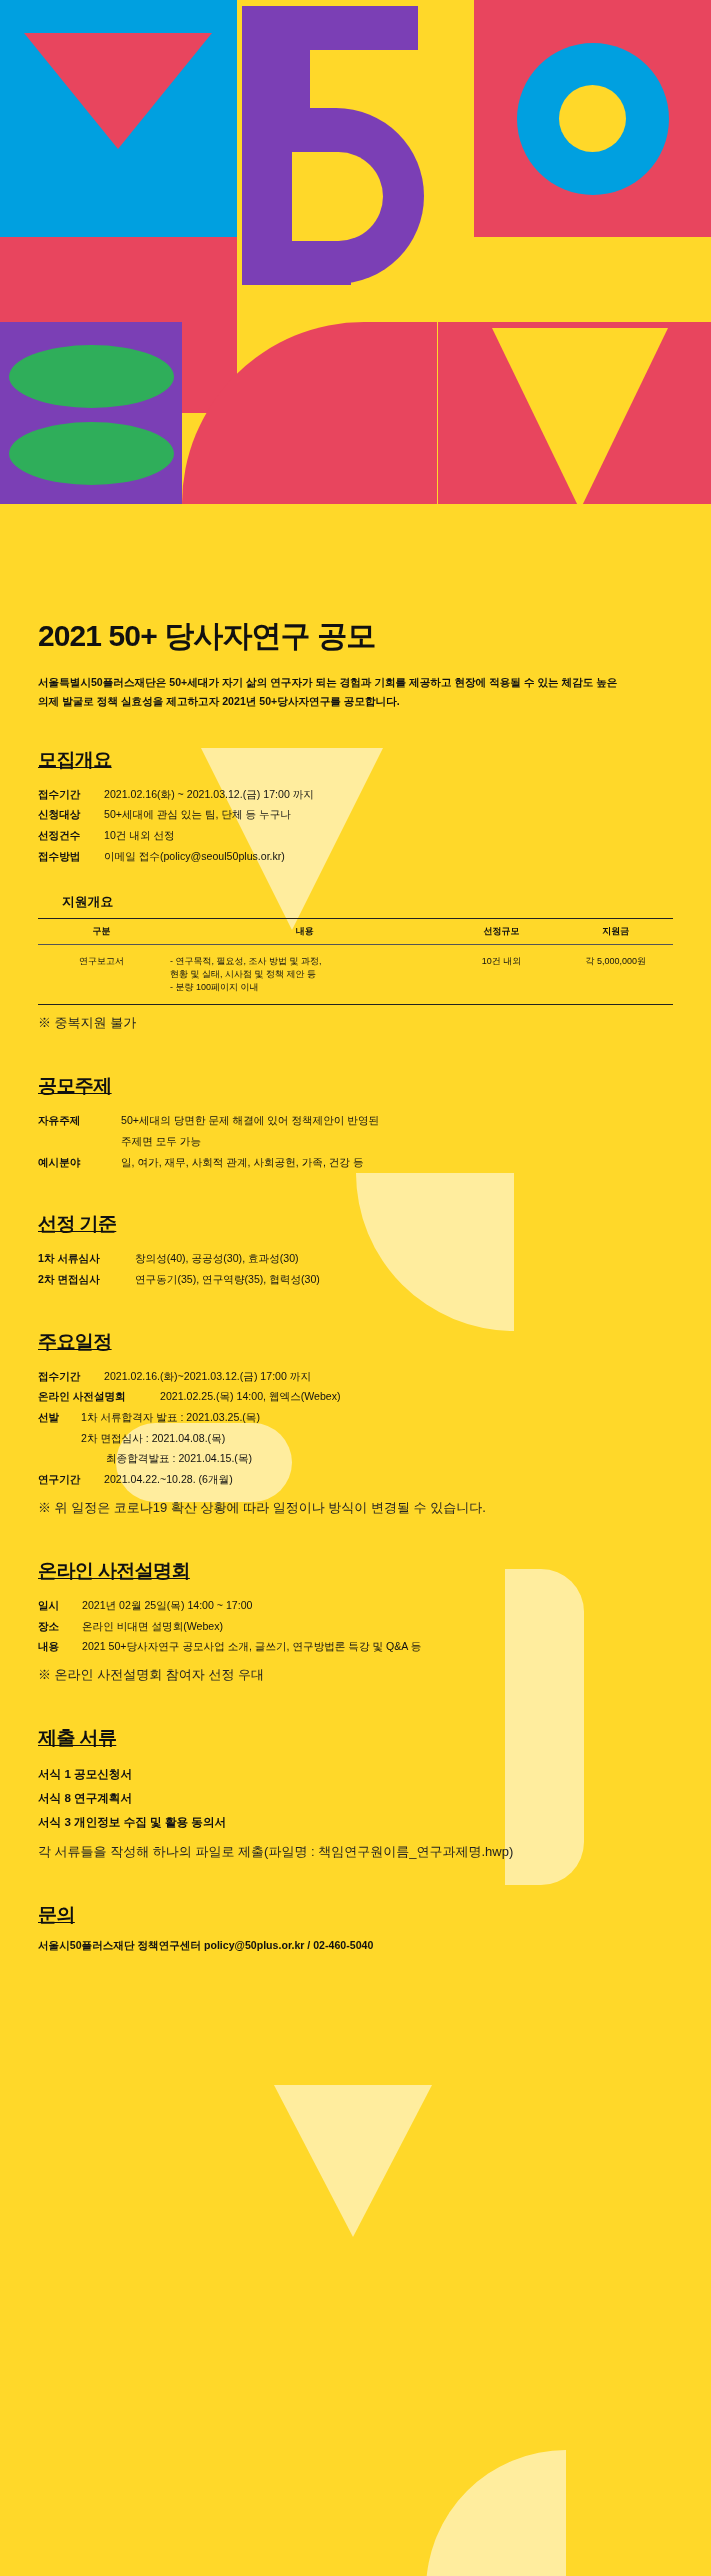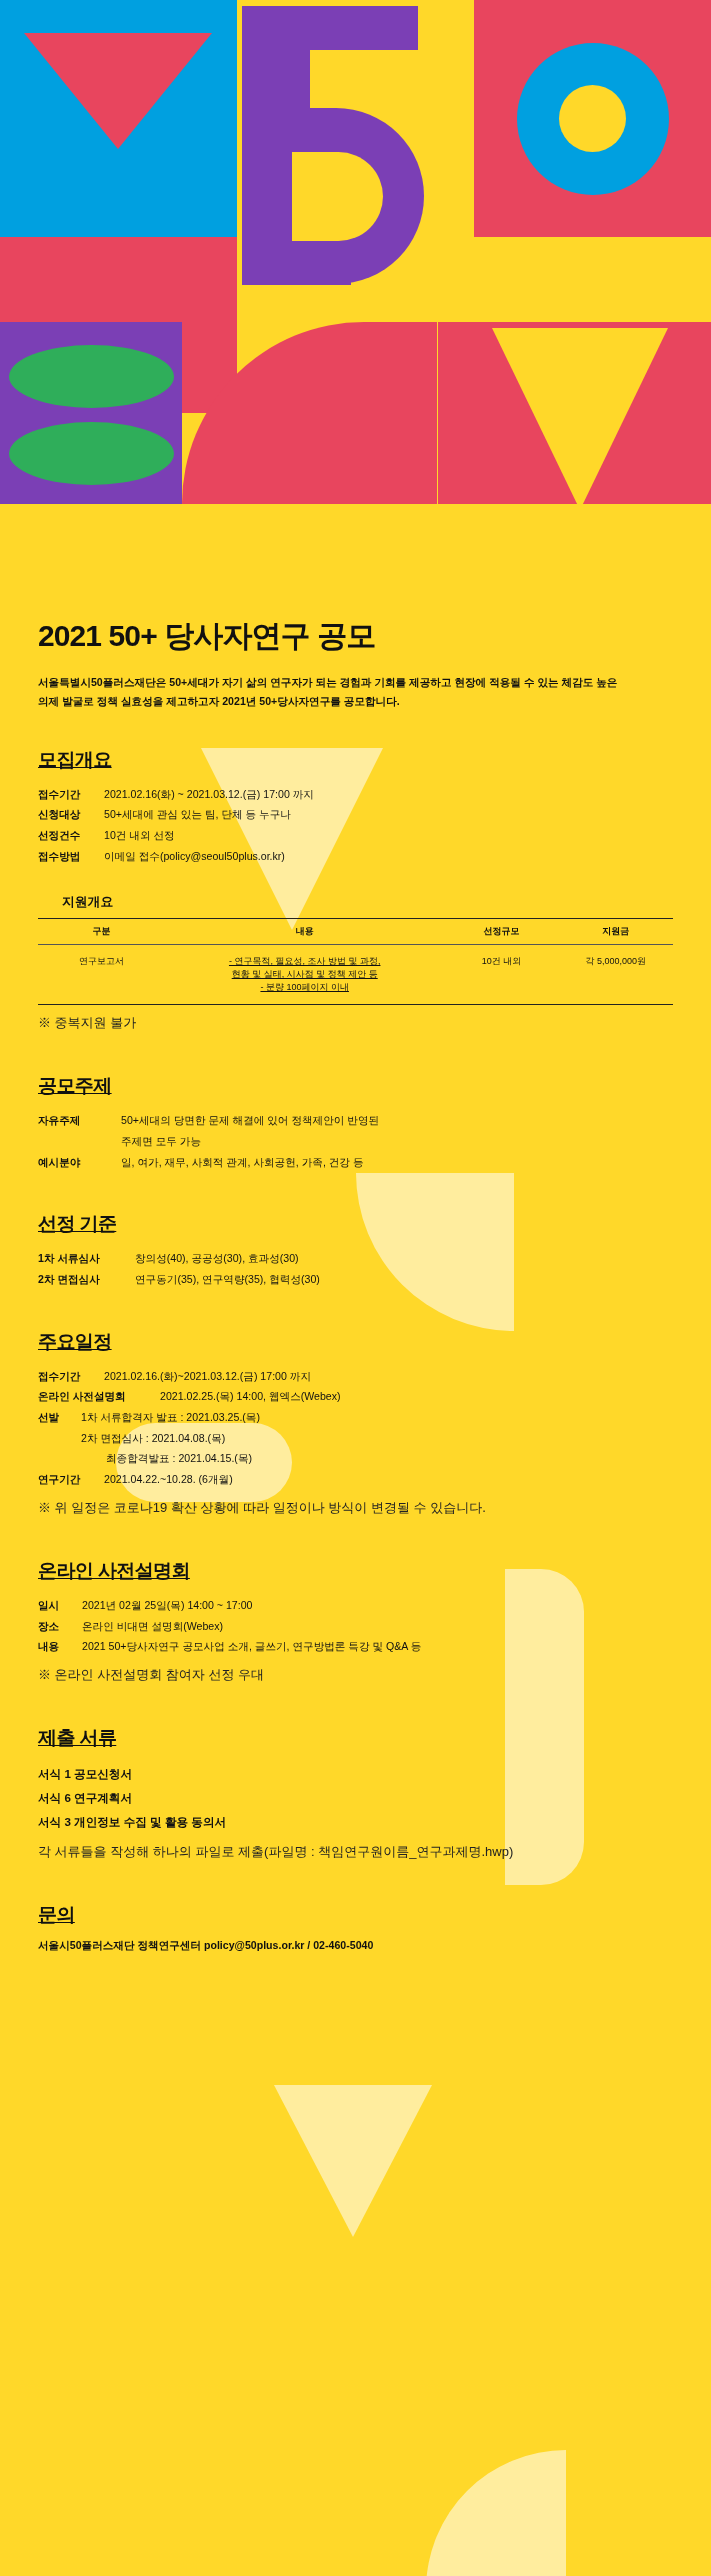--- a/index.html
+++ b/index.html
@@ -173,21 +173,21 @@
     text-align: center;
     vertical-align: top;
   }
   table.tbl thead th {
     border-top: 1.2px solid #222;
     border-bottom: 0.6px solid #555;
     font-weight: bold;
     font-size: 9px;
   }
   table.tbl tbody td { border-bottom: 1.2px solid #222; padding-top: 9.7px; padding-bottom: 9.7px; }
-  table.tbl td.left { text-align: center; text-decoration: underline; }
+  table.tbl td.left { text-align: left; }
   .c-gubun { width: 20%; }
   .c-naeyong { width: 44%; }
   .c-sel { width: 18%; }
   .c-fund { width: 18%; }
 
   .docline { font-size: 11.6px; font-weight: bold; line-height: 2.05; color: #111; }
   .contact { font-size: 10.6px; font-weight: bold; color: #111; }
   .footer-space { height: 24px; }
 </style>
 </head>
@@ -361,21 +361,21 @@
         <span class="v">2021 50+당사자연구 공모사업 소개, 글쓰기, 연구방법론 특강 및 Q&amp;A 등</span>
       </div>
     </div>
     <div class="note">※ 온라인 사전설명회 참여자 선정 우대</div>
 
     <div class="gap-l"></div>
 
     <h2 class="sec">제출 서류</h2>
     <div>
       <div class="docline">서식 1 공모신청서</div>
-      <div class="docline">서식 6 연구계획서</div>
+      <div class="docline">서식 8 연구계획서</div>
       <div class="docline">서식 3 개인정보 수집 및 활용 동의서</div>
     </div>
     <div class="note">각 서류들을 작성해 하나의 파일로 제출(파일명 : 책임연구원이름_연구과제명.hwp)</div>
 
     <div class="gap-l"></div>
 
     <h2 class="sec">문의</h2>
     <div class="contact">서울시50플러스재단 정책연구센터  policy@50plus.or.kr / 02-460-5040</div>
 
     <div class="footer-space"></div>

